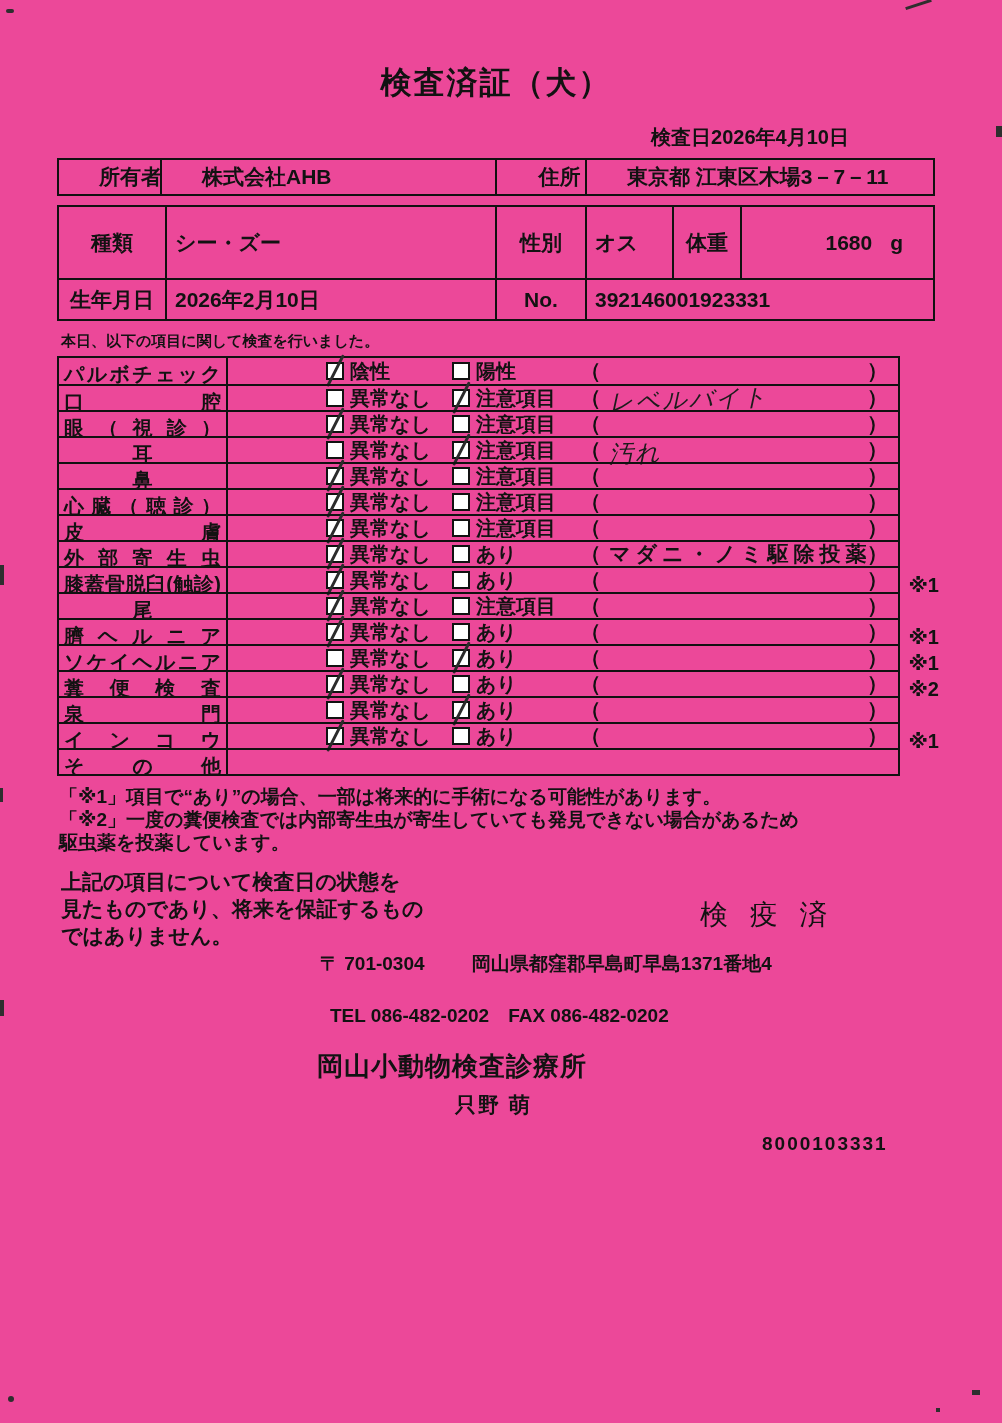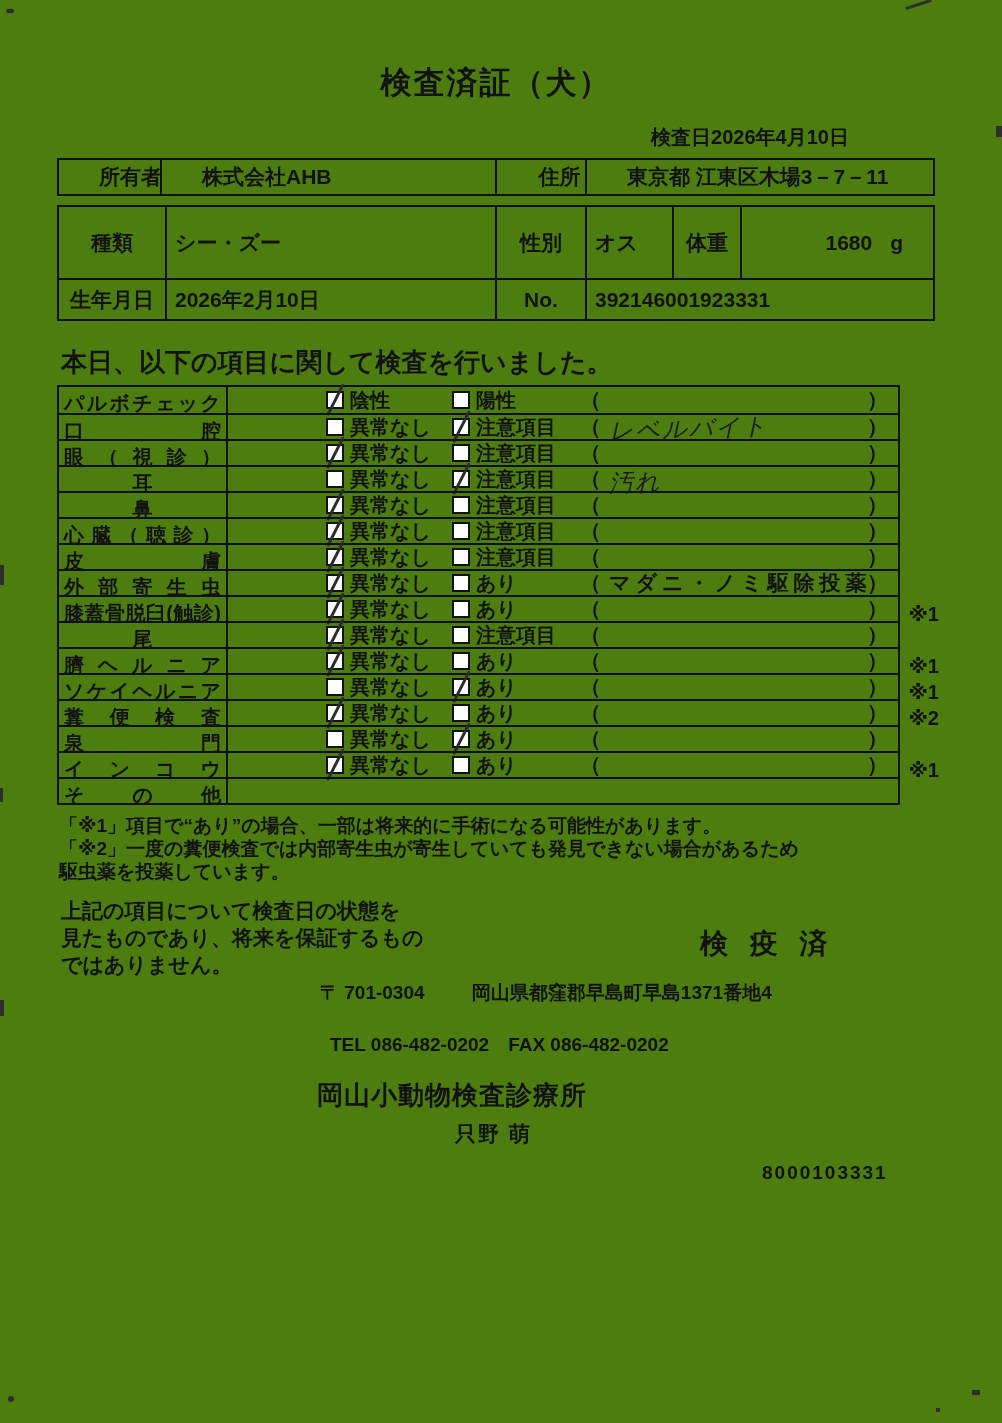--- a/index.html
+++ b/index.html
@@ -1,19 +1,19 @@
 <!DOCTYPE html>
 <html><head>
 <meta charset="utf-8">
 <style>
   html,body { margin:0; padding:0; background:#e8e8e8; }
   .page {
     position:relative;
     width:1002px; height:1423px;
-    background:#4d7c0f;
+    background:#ec4899;
     color:#121212;
     font-family:"Liberation Sans","DejaVu Sans",sans-serif;
     font-weight:600;
     box-sizing:border-box;
     padding:0 67px 0 57px;
     overflow:hidden;
     margin:0 auto;
   }
   .title { margin-top:62px; text-align:center; font-size:31px; font-weight:bold; letter-spacing:2px; line-height:42px; }
   .date-row { margin-top:20px; display:flex; justify-content:center; padding-left:508px; font-size:20px; height:26px; align-items:center; }
@@ -21,21 +21,21 @@
   table { border-collapse:collapse; width:100%; table-layout:fixed; }
   td { border:2px solid #111; font-size:21px; padding:0 8px; overflow:hidden; white-space:nowrap; }
   .owner-table { margin-top:8px; }
   .owner-table td { height:34px;padding-left:40px; }
   .info-table { margin-top:9px; }
   .info-table td { height:39px; }
   .label-cell { text-align:center; padding:0 3px; }
   .weight-cell { padding:16px; }
   .weight-inner { display:flex; justify-content:flex-end; align-items:center; gap:18px; padding-right:14px; }
 
-  .intro { margin-top:24px; font-size:26px; padding-left:4px; }
+  .intro { margin-top:11px; font-size:15px; padding-left:4px; }
 
   .checklist { position:relative; margin-top:5px; width:843px; border:2px solid #111; box-sizing:border-box; }
   .cl-row { position:relative; display:flex; align-items:stretch; height:26px; box-sizing:border-box;gap:44px; }
   .cl-row + .cl-row { border-top:2px solid #111; }
   .cl-item { flex:none; width:169px; border-right:2px solid #111; box-sizing:border-box; padding:0 5px;
              font-size:20px; line-height:33px; text-align:justify; text-align-last:justify; white-space:nowrap; overflow:hidden; }
   .cl-item.single { text-align:center; text-align-last:center; }
   .cl-body { flex:1; display:flex; align-items:center; min-width:0;padding-left:46px; }
   .cb-group { display:inline-flex; align-items:center; gap:6px; box-sizing:border-box; flex:none; }
   .cb-group.first { width:132px; padding-left:8px; }
@@ -45,21 +45,21 @@
   .cb.checked::after { content:""; position:absolute; left:6px; top:-11px; width:2.6px; height:35px; background:#2b2b2b; transform:rotate(27deg); border-radius:2px; }
   .cl-note { flex:1; display:flex; align-items:center; padding-right:10px; font-size:21px; min-width:0; }
   .paren { flex:none; }
   .note-text { flex:1; padding-left:8px; letter-spacing:5px; white-space:nowrap; overflow:hidden; }
   .note-text.handwritten { font-weight:400; font-style:italic; font-size:24px; letter-spacing:2px; display:inline-block; transform:rotate(-2deg); color:#1c1c1c; }
   .cl-mark { position:absolute; right:-41px; top:5px; font-size:20px; }
 
   .footnotes { margin-top:9px; font-size:19px; line-height:23px; padding-left:2px; }
   .closing { position:relative; margin-top:14px; }
   .disclaimer { font-size:21px; font-weight:bold; line-height:27px; padding-left:4px; }
-  .stamp { position:absolute; left:643px; top:28px; font-size:28px; font-weight:bold; letter-spacing:7px; }
+  .stamp { position:absolute; left:643px; top:28px; font-size:28px; font-weight:normal; letter-spacing:7px; }
 
   .footer-line { white-space:nowrap; }
   .postal-line { margin-top:2px; margin-left:263px; font-size:19px; }
   .postal-line .addr { margin-left:42px; }
   .tel-line { margin-top:26px; margin-left:273px; font-size:19px; }
   .clinic-line { margin-top:20px; margin-left:260px; font-size:26px; letter-spacing:1px; }
   .vet-line { margin-top:7px; margin-left:398px; font-size:21px; letter-spacing:2px; }
   .serial-line { margin-top:14px; margin-left:705px; font-size:19px; letter-spacing:2px; }
 
   .artifact { position:absolute; background:#2e2e2e; }

